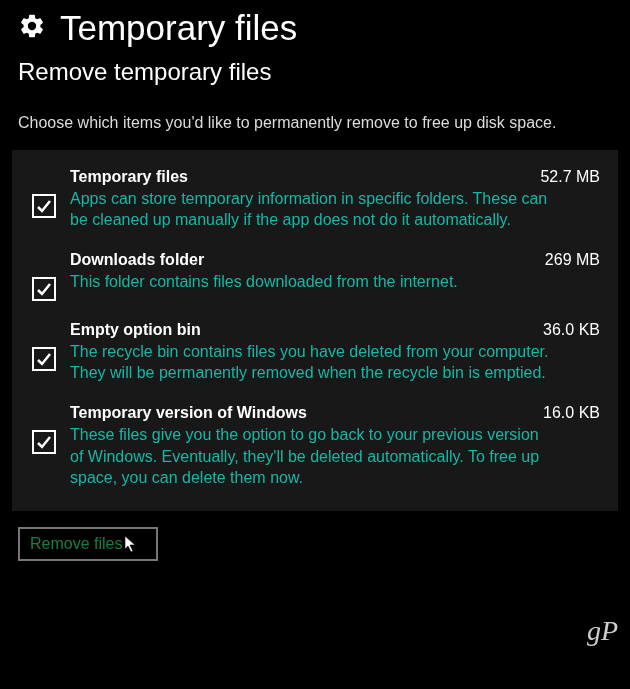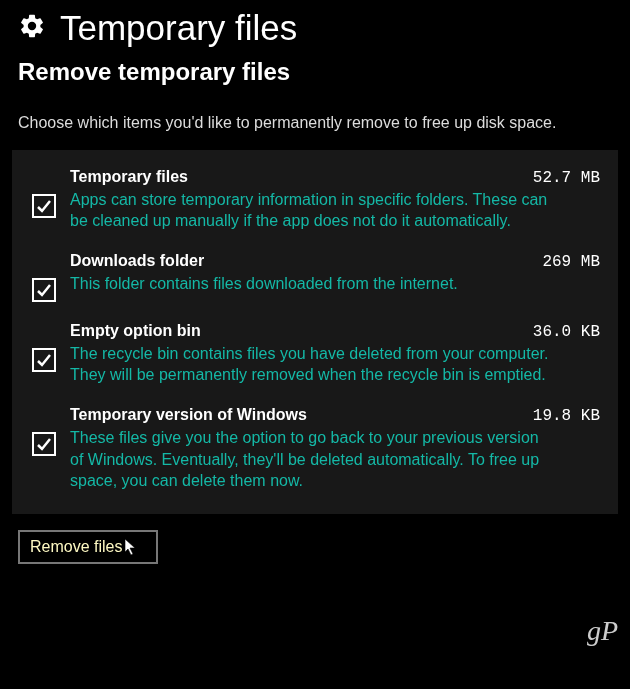--- a/index.html
+++ b/index.html
@@ -27,21 +27,21 @@
       fill: #fff;
     }
     .page-title {
       font-size: 35px;
       font-weight: 300;
       margin-left: 14px;
       color: #fff;
     }
     .subtitle {
       font-size: 24px;
-      font-weight: 700;
+      font-weight: 400;
       padding: 10px 18px 0 18px;
     }
     .desc {
       font-size: 16px;
       font-weight: 400;
       color: #dcdcdc;
       padding: 26px 34px 0 18px;
       line-height: 1.35;
     }
     .items-box {
@@ -90,33 +90,32 @@
     .item-title {
       font-size: 16px;
       font-weight: 600;
       color: #fff;
     }
     .item-size {
       font-size: 16px;
       font-weight: 400;
       color: #fff;
       padding-right: 4px;
-      font-family: Liberation Mono, monospace;
     }
     .item-desc {
       font-size: 16px;
       color: #14b8a6;
       line-height: 1.35;
       padding-top: 2px;
       max-width: 480px;
     }
     .remove-btn {
       margin: 16px 0 0 18px;
       background: transparent;
-      color: #fef9c3;
+      color: #15803d;
       border: 2px solid #777;
       padding: 6px 18px 6px 10px;
       font-size: 16px;
       font-family: inherit;
       cursor: pointer;
       display: inline-flex;
       align-items: center;
     }
     .cursor-icon {
       width: 14px;
@@ -211,21 +210,21 @@
     <div class="check-col">
       <div class="checkbox">
         <svg viewBox="0 0 16 16">
             <polyline points="2,9 6,13 14,3"></polyline>
           </svg>
       </div>
     </div>
     <div class="content-col">
       <div class="item-header">
         <div class="item-title">Temporary version of Windows</div>
-        <div class="item-size">19.8 KB</div>
+        <div class="item-size">16.0 KB</div>
       </div>
       <div class="item-desc">These files give you the option to go back to your previous version of Windows. Eventually, they'll be deleted automatically. To free up space, you can delete them now.</div>
     </div>
   </div>
 
 </div>
 
 <button class="remove-btn">
   <span>Remove files</span>
   <svg class="cursor-icon" viewBox="0 0 14 18">

